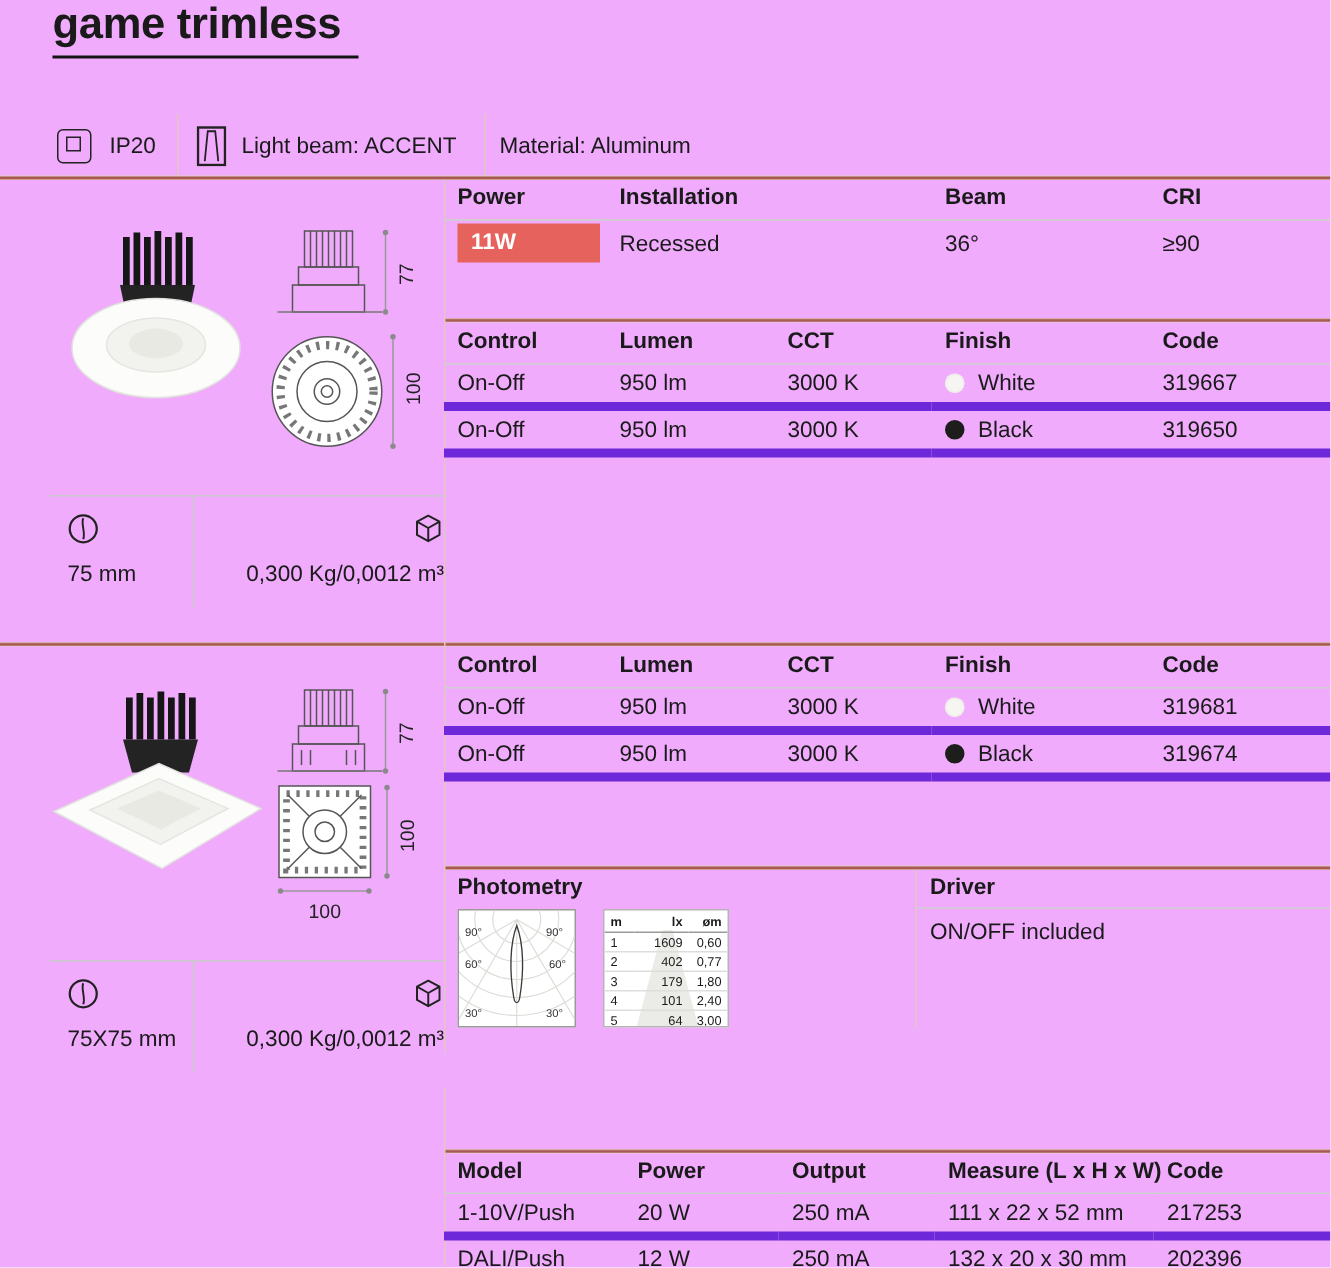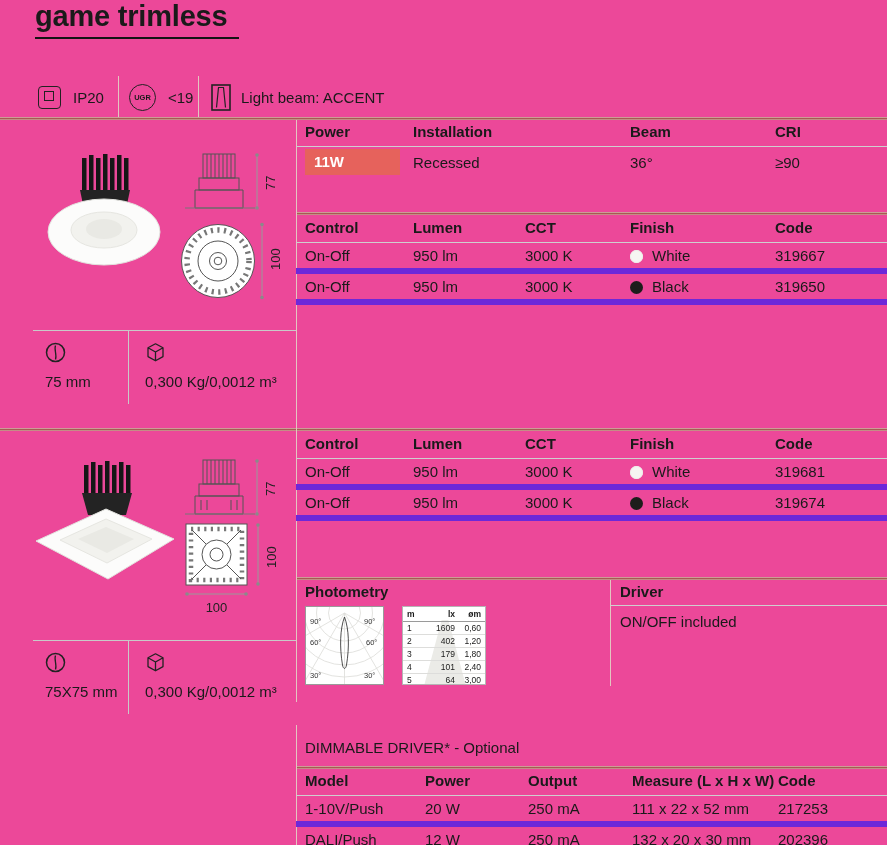--- a/index.html
+++ b/index.html
@@ -1,17 +1,17 @@
 <!DOCTYPE html>
 <html><head>
 <meta charset="utf-8">
 <style>
   html,body{margin:0;padding:0;background:#fff;}
   body{font-family:"Liberation Sans",sans-serif;color:#1a1a1a;}
-  .page{position:relative;width:887px;height:845px;background:#ec4899;overflow:hidden;}
+  .page{position:relative;width:887px;height:845px;background:#f0abfc;overflow:hidden;}
 
   
   .title{position:absolute;left:35px;top:0;font-size:29px;font-weight:600;letter-spacing:-0.2px;
          border-bottom:2.5px solid #141414;padding:0 12px 4px 0;}
 
   
   .features{position:absolute;left:35px;top:76px;height:42px;display:flex;font-size:15px;}
   .fcell{display:flex;align-items:center;gap:12px;box-sizing:border-box;height:42px;}
   .fcell + .fcell{border-left:1px solid #e3c5c1;}
   .fc1{width:83px;padding-left:3px;}
@@ -40,21 +40,21 @@
          font-weight:700;padding-left:9px;box-sizing:border-box;}
   td.badge-cell{padding:0;}
   .swatch{display:inline-block;width:13px;height:13px;border-radius:50%;vertical-align:-2px;margin-right:9px;}
   .sw-white{background:#f6f5f2;box-shadow:inset 0 0 0 1px #eeede9;}
   .sw-black{background:#1d1d1b;}
 
   
   .strip{position:absolute;left:33px;width:263px;border-top:1px solid #c9c9c9;display:flex;}
   .scell{box-sizing:border-box;padding:11px 0 14px 12px;font-size:15px;}
   .scell.c1{width:95px;}
-  .scell.c2{flex:1;border-left:1px solid #c9c9c9;padding-left:16px;}
+  .scell.c2{flex:1;border-left:1px solid #c9c9c9;padding-left:16px;text-align:right;}
   .scell .lbl{margin-top:7px;white-space:nowrap;}
 
   
   .ph-title{position:absolute;left:305px;top:583px;font-size:15px;font-weight:700;}
   .polar{position:absolute;left:305px;top:606px;border:1px solid #9a9a9a;background:#fff;}
   .pt{position:absolute;left:402px;top:606px;width:84px;height:79px;border:1px solid #b5b5b5;
       box-sizing:border-box;overflow:hidden;background:#fff;}
   .beam-wm{position:absolute;left:21px;top:13px;width:42px;height:66px;background:#ebebe7;
            clip-path:polygon(42% 0,58% 0,100% 100%,0% 100%);}
   table.ptt{position:relative;border-collapse:collapse;width:100%;font-size:8.5px;table-layout:fixed;}
@@ -79,30 +79,29 @@
 
 <div class="page">
 
   <div class="title">game trimless</div>
 
   <div class="features">
     <div class="fcell fc1">
       <span class="icon-ip"></span>
       <span>IP20</span>
     </div>
-    <div class="fcell fc2">
-      <span class="icon-ugr">UGR</span>
-      <span>&lt;19</span>
-    </div>
     <div class="fcell fc4">
       <svg width="20" height="27" viewBox="0 0 20 27">
         <rect x="1" y="1" width="18" height="25" fill="none" stroke="#222" stroke-width="1.6"></rect>
         <path d="M7.5 3.5 L5.5 23.5 M12.5 3.5 L14.5 23.5 M7 3.5 H13" fill="none" stroke="#222" stroke-width="1.2"></path>
       </svg>
       <span>Light beam: ACCENT</span>
+    </div>
+    <div class="fcell fc5">
+      <span>Material: Aluminum</span>
     </div>
   </div>
 
   <div class="redline" style="left:0;top:117px;width:887px;"></div>
   <div class="redline" style="left:296px;top:212px;width:591px;"></div>
   <div class="redline" style="left:0;top:428px;width:887px;"></div>
   <div class="redline" style="left:296px;top:577px;width:591px;"></div>
   <div class="redline" style="left:296px;top:766px;width:591px;"></div>
   <div class="vline" style="left:296px;top:120px;height:582px;"></div>
   <div class="vline" style="left:610px;top:580px;height:106px;"></div>
@@ -376,21 +375,21 @@
         </thead>
       <tbody>
         <tr>
             <td class="c-m">1</td>
             <td>1609</td>
             <td>0,60</td>
           </tr>
         <tr>
             <td class="c-m">2</td>
             <td>402</td>
-            <td>1,20</td>
+            <td>0,77</td>
           </tr>
         <tr>
             <td class="c-m">3</td>
             <td>179</td>
             <td>1,80</td>
           </tr>
         <tr>
             <td class="c-m">4</td>
             <td>101</td>
             <td>2,40</td>
@@ -401,21 +400,20 @@
             <td>3,00</td>
           </tr>
       </tbody>
     </table>
   </div>
 
   <div class="drv-title">Driver</div>
   <div class="gline" style="left:610px;top:605px;width:277px;"></div>
   <div class="drv-val">ON/OFF included</div>
 
-  <div class="dim-title">DIMMABLE DRIVER* - Optional</div>
   <div class="postable" style="top:769px;">
     <table class="spec">
       <colgroup>
           <col style="width:120px">
           <col style="width:103px">
           <col style="width:104px">
           <col style="width:146px">
           <col style="width:118px">
         </colgroup>
       <thead>

